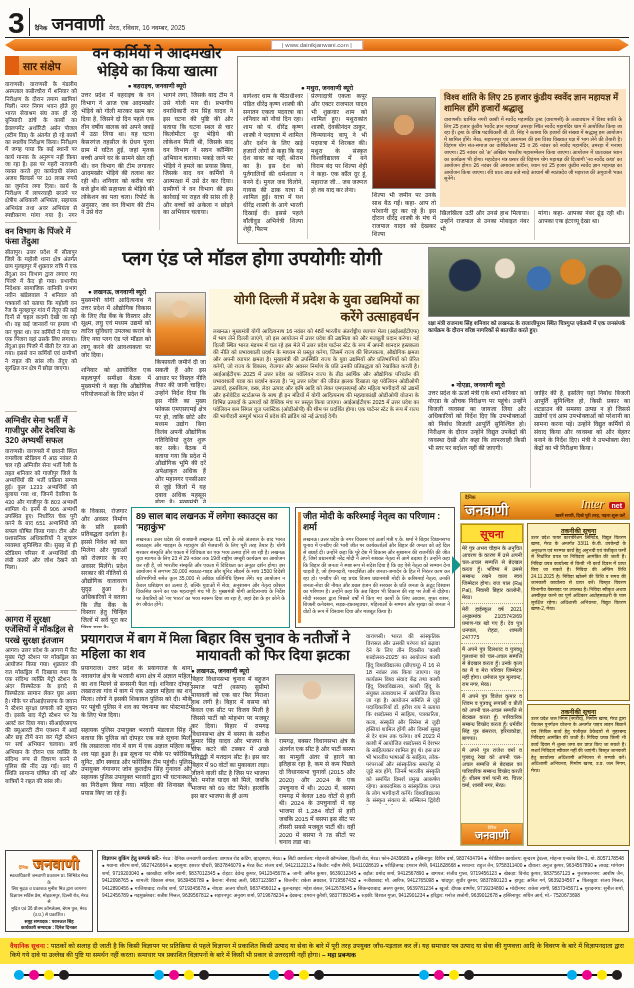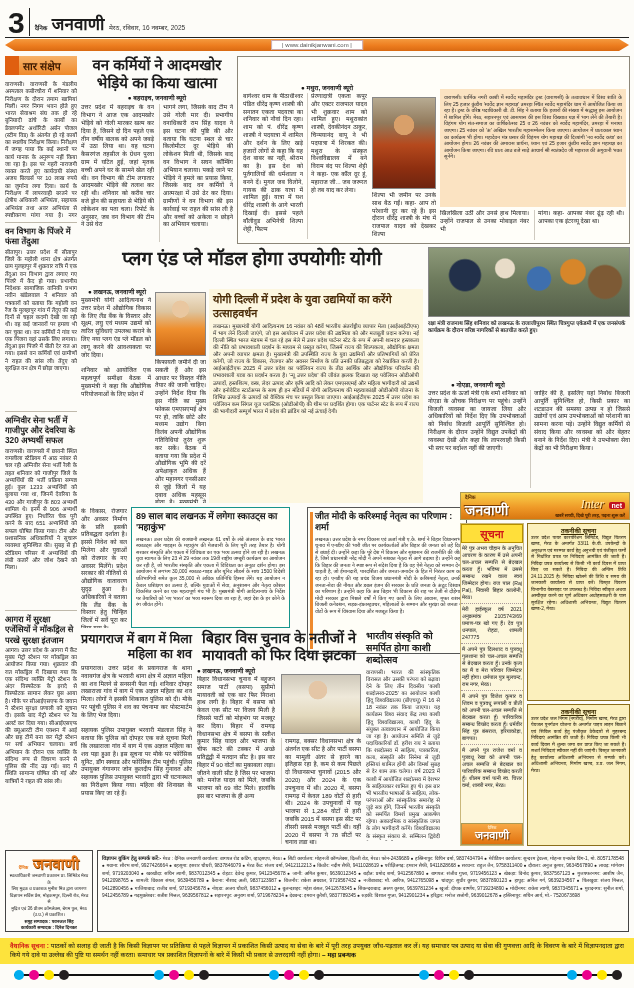--- a/index.html
+++ b/index.html
@@ -146,66 +146,67 @@
     <div class="sb-item">
       <div class="sb-head">अग्निवीर सेना भर्ती में गाजीपुर और देवरिया के 320 अभ्यर्थी सफल</div>
       <div class="sb-body" style="height:158px;">वाराणसी। वाराणसी में छावनी स्थित रामलीला स्टेडियम में आठ नवंबर से चल रही अग्निवीर सेना भर्ती रैली के तहत शनिवार को गाजीपुर जिले के अभ्यर्थियों की भर्ती प्रक्रिया सम्पन्न हुई। कुल 1233 अभ्यर्थियों को बुलाया गया था, जिनमें देवरिया के 430 और गाजीपुर के 803 अभ्यर्थी शामिल थे। इनमें से 906 अभ्यर्थी उपस्थित हुए। निर्धारित चेक पूरी करने के बाद 651 अभ्यर्थियों को सफल घोषित किया गया। टीम और प्रशासनिक अधिकारियों ने सुचारू व्यवस्था सुनिश्चित की। सुबह से ही स्टेडियम परिसर में अभ्यर्थियों की लंबी कतारें और जोश देखने को मिला।</div>
     </div>
     <div class="sb-item">
       <div class="sb-head">आगरा में सुरक्षा एजेंसियों ने मॉकड्रिल से परखे सुरक्षा इंतजाम</div>
       <div class="sb-body" style="height:170px;">आगरा। उत्तर प्रदेश के आगरा में कैंट मुख्य मेट्रो स्टेशन पर मॉकड्रिल का आयोजन किया गया। शुक्रवार की रात मॉकड्रिल में दिखाया गया कि एक संदिग्ध व्यक्ति मेट्रो स्टेशन के अंदर विस्फोटक के इरादे से विस्फोटक सामान लेकर घुस आया है। मौके पर सीआईएसएफ के जवान ने स्टेशन सुरक्षा प्रणाली को सूचना दी। इसके बाद मेट्रो स्टेशन पर रेड अलर्ट कर दिया गया। सीआईएसएफ की क्यूआरटी टीम एक्शन में आई और छह टीमें बना कर मेट्रो स्टेशन पर सर्च अभियान चलाया। सर्च अभियान के दौरान एक व्यक्ति के संदिग्ध रूप से विचरण करने से पुलिस की नींद उड़ गई। बाद में स्थिति सामान्य घोषित की गई और यात्रियों ने राहत की सांस ली।</div>
     </div>
   </div>
 
-  <div class="abs" style="left:81px; top:56px; width:152px; height:188px;">
+  <div class="abs" style="left:81px; top:44px; width:152px; height:188px;">
     <div class="hl-lg">वन कर्मियों ने आदमखोर भेड़िये का किया खात्मा</div>
     <div class="byline" style="margin:2px 0;">● बहराइच, जनवाणी ब्यूरो</div>
     <div style="display:flex; gap:5px;">
       <div class="body-text" style="width:73px; height:138px;">उत्तर प्रदेश में बहराइच के वन विभाग ने आज एक आदमखोर भेड़िये को गोली मारकर खत्म कर दिया है, जिसने दो दिन पहले एक तीन वर्षीय बालक को अपने जबड़े में उठा लिया था। यह घटना कैसरगंज तहसील के ग्रेधन पुरवा ग्राम में घटित हुई, जहां मृतक बच्ची अपने घर के सामने खेल रही थी। वन विभाग की टीम लगातार आदमखोर भेड़िये की तलाश कर रही थी। शनिवार को करीब चार बजे ड्रोन की सहायता से भेड़िये की लोकेशन का पता चला। रिपोर्ट के अनुसार, जब वन विभाग की टीम ने उसे घेरा</div>
       <div class="body-text rule-left" style="width:74px; height:138px;">भागने लगा, जिसके बाद टीम ने उसे गोली मार दी। प्रभागीय वनाधिकारी राम सिंह यादव ने इस घटना की पुष्टि की और बताया कि घटना स्थल से चार किलोमीटर दूर भेड़िये की लोकेशन मिली थी, जिसके बाद वन विभाग ने सघन कॉम्बिंग अभियान चलाया। पकड़े जाने पर भेड़िये ने हमले का प्रयास किया, जिसके बाद वन कर्मियों ने आत्मरक्षा में उसे ढेर कर दिया। ग्रामीणों ने वन विभाग की इस कार्रवाई पर राहत की सांस ली है और बच्चों को अकेला न छोड़ने का अभियान चलाया।</div>
     </div>
   </div>
 
   <div class="abs news-box" style="left:237px; top:56px; width:393px; height:188px;">
     <div class="abs byline" style="left:4px; top:26px; width:170px;">● मथुरा, जनवाणी ब्यूरो</div>
     <div class="abs body-text" style="left:5px; top:36px; width:60px; height:146px;">बागेश्वर धाम के पीठाधीश्वर पंडित धीरेंद्र कृष्ण शास्त्री की सनातन एकता पदयात्रा का शनिवार को नौवां दिन रहा। शाम को पं. धीरेंद्र कृष्ण शास्त्री ने पदयात्रा में शामिल और दर्शन के लिए खड़े हजारों लोगों से कहा कि यह देश बाबर का नहीं, श्रीराम का है। इस देश को पुर्तगालियों की धर्मशाला न बनने दें। मुगल जब विलोने, गायक की ढाक यात्रा में शामिल हुई। यात्रा में यश धीरेंद्र शास्त्री के आगे भारती दिखाई दी। इससे पहले बॉलीवुड अभिनेत्री शिल्पा शेट्टी, फिल्म</div>
     <div class="abs body-text rule-left" style="left:69px; top:36px; width:60px; height:146px;">प्रेरणादात्री एकता कपूर और एक्टर राजपाल यादव भी शुक्रवार शाम को शामिल हुए। मथुराकांत शास्त्री, देवकीनंदन ठाकुर, चिन्मयानंद बापू ने भी पदयात्रा में शिरकत की। मथुरा के संस्कृत विश्वविद्यालय में बने विराम बंद पर शिल्पा शेट्टी ने कहा- एक कॉल दूर हूं, महाराज जी... जब जरूरत हो तब याद कर लेना।</div>
     <div class="abs photo ph-shastri" style="left:134px; top:40px; width:64px; height:92px;"></div>
     <div class="abs body-text" style="left:134px; top:135px; width:64px; height:48px;">शिल्पा भी जमीन पर उनके साथ बैठ गईं। कहा- आप तो परेशानी दूर कर रहे हैं। इस दौरान धीरेंद्र शास्त्री के मंच में राजपाल यादव को देखकर शिल्पा</div>
     <div class="abs peach-box" style="left:202px; top:32px; width:186px; height:118px;">
+      <div class="hl-box">विश्व शांति के लिए 25 हजार कुंडीय स्वर्वेद ज्ञान महायज्ञ में शामिल होंगे हजारों श्रद्धालु</div>
       <div class="body-xs" style="height:88px; margin-top:2px; font-size:5px;">वाराणसी। धार्मिक नगरी काशी में स्वर्वेद महामंदिर ट्रस्ट (वाराणसी) के तत्वावधान में विश्व शांति के लिए 25 हजार कुंडीय 'स्वर्वेद ज्ञान महायज्ञ' उमरहा स्थित स्वर्वेद महामंदिर धाम में आयोजित किया जा रहा है। ट्रस्ट के वरिष्ठ पदाधिकारी बी. टी. सिंह ने बताया कि हजारों की संख्या में श्रद्धालु इस आयोजन में शामिल होंगे। मेरठ, सहारनपुर एवं आसपास की इस विश्व विख्यात यज्ञ में भाग लेने की तैयारी है। विहंगम योग संत-समाज का वार्षिकोत्सव 25 व 26 नवंबर को स्वर्वेद महामंदिर, उमरहा में मनाया जाएगा। 25 नवंबर को 'अ' अखिल भारतीय महासम्मेलन किया जाएगा। आयोजन में प्रातःकाल ध्यान का कार्यक्रम भी होगा। महादेवन मंत्र प्रसार की विहंगम योग महायज्ञ की दिव्यांगी 'नव स्वर्वेद कथा' का आयोजन होगा। 26 नवंबर की अमावस प्रार्थना, ध्यान एवं 25 हजार कुंडीय स्वर्वेद ज्ञान महायज्ञ का आयोजन किया जाएगा। रवि प्रातः आठ बजे साढ़े आचार्य श्री स्वतंत्रदेव जी महाराज की अगुवानी भक्त सुनेंगे।</div>
     </div>
     <div class="abs body-text" style="left:202px; top:153px; width:89px; height:30px;">खिलखिला उठीं और उनसे हाथ मिलाया। उन्होंने राजपाल से उनका मोबाइल नंबर भी</div>
     <div class="abs body-text rule-left" style="left:296px; top:153px; width:90px; height:30px;">मांगा। कहा- आपका नंबर ढूंढ़ रही थी। आपका एक इंटरव्यू देखा था।</div>
   </div>
 
   <div class="abs hl-xl" style="left:81px; top:248px; width:342px;">प्लग एंड प्ले मॉडल होगा उपयोगीः योगी</div>
   <div class="abs byline" style="left:81px; top:287px; width:72px;">● लखनऊ, जनवाणी ब्यूरो</div>
   <div class="abs body-text" style="left:81px; top:297px; width:70px; height:206px; white-space:pre-line;">मुख्यमंत्री योगी आदित्यनाथ ने उत्तर प्रदेश में औद्योगिक विकास के लिए लैंड बैंक के विस्तार और सूक्ष्म, लघु एवं मध्यम उद्यमों को त्वरित सुविधाएं उपलब्ध कराने के लिए नया प्लग एंड प्ले मॉडल को लागू करने की आवश्यकता पर जोर दिया।
 
 शनिवार को आयोजित एक महत्वपूर्ण समीक्षा बैठक में मुख्यमंत्री ने कहा कि औद्योगिक परियोजनाओं के लिए प्रदेश में</div>
   <div class="abs photo ph-yogi" style="left:155px; top:292px; width:51px; height:64px;"></div>
   <div class="abs body-text" style="left:155px; top:359px; width:51px; height:144px;">किफायती जमीनें दी जा सकती हैं और इस आधार पर विस्तृत नीति तैयार की जानी चाहिए। उन्होंने निर्देश दिया कि इस नीति का मुख्य फोकस एमएसएमई क्षेत्र पर हो, ताकि छोटे और मध्यम उद्योग बिना विलंब अपनी औद्योगिक गतिविधियां तुरंत शुरू कर सकें। बैठक में बताया गया कि प्रदेश में औद्योगिक भूमि की दरें अपेक्षाकृत अधिक हैं और महानगर एनसीआर से जुड़े जिलों में यह दबाव अधिक महसूस होता है। मुख्यमंत्री ने कहा कि भूमि की लागत उद्योगों के विस्तार, तकनीकी उन्नयन और नई इकाइयों की स्थापना के मार्ग में प्रमुख बाधा है। इसी कारण एमएसएमई के लिए</div>
   <div class="abs cream-box" style="left:209px; top:289px; width:214px; height:214px;">
-    <div class="hl-box" style="font-size:11px; text-align:left;">योगी दिल्ली में प्रदेश के युवा उद्यमियों का करेंगे उत्साहवर्धन</div>
+    <div class="hl-box" style="font-size:13px; text-align:right;">योगी दिल्ली में प्रदेश के युवा उद्यमियों का करेंगे उत्साहवर्धन</div>
     <div class="body-xs" style="height:188px; margin-top:2px;">लखनऊ। मुख्यमंत्री योगी आदित्यनाथ 16 नवंबर को 48वें भारतीय अंतर्राष्ट्रीय व्यापार मेला (आईआईटीएफ) में भाग लेने दिल्ली जाएंगे, जो इस आयोजन में उत्तर प्रदेश की उद्यमिता को और मजबूती प्रदान करेगा। नई दिल्ली स्थित भारत मंडपम में चल रहे इस मेले में उत्तर प्रदेश पार्टनर स्टेट के रूप में अपनी शानदार हस्तकला की नीति को प्रभावशाली प्रदर्शन के माध्यम से प्रस्तुत करेगा, जिसमें राज्य की शिल्पकला, औद्योगिक क्षमता और अपनी व्यापार क्षमता है। मुख्यमंत्री की उपस्थिति राज्य के युवा उद्यमियों और प्रतिभागियों को प्रेरित करेगी, जो राज्य के विकास, रोजगार और अवसर निर्माण के प्रति उनकी प्रतिबद्धता को रेखांकित करती है। आईआईटीएफ 2025 में उत्तर प्रदेश का पवेलियन राज्य के तीव्र आर्थिक और औद्योगिक परिवर्तन की प्रभावशाली यात्रा का प्रदर्शन करता है। 'न्यू उत्तर प्रदेश' की जीवंत झलक दिखाता यह पवेलियन ओडीओपी उत्पादों, हस्तशिल्प, वस्त्र, लेदर उत्पाद और कृषि आदि को लेकर एमएसएमई और महिला भागीदारी को उद्यमों और इनोवेटिव स्टार्टअप्स के साथ ही इन मंडियों में योगी आदित्यनाथ की महत्वाकांक्षी ओडीओपी योजना के विभिन्न उत्पादों के उत्पादों को वैश्विक मंच पर प्रस्तुत किया जाएगा। आईआईटीएफ 2025 में उत्तर प्रदेश का पवेलियन कम सिंगल यूज प्लास्टिक (ओडीओपी) की थीम पर प्रदर्शित होगा। एक पार्टनर स्टेट के रूप में राज्य की भागीदारी सम्पूर्ण भारत में प्रदेश की ब्रांडिंग को नई ऊंचाई देगी।</div>
   </div>
 
   <div class="abs photo ph-crowd" style="left:428px; top:247px; width:202px; height:70px;"></div>
   <div class="abs caption" style="left:428px; top:320px; width:202px; height:15px; overflow:hidden;">रक्षा मंत्री राजनाथ सिंह शनिवार को लखनऊ के राजाजीपुरम स्थित चित्रगुप्त एकेडमी में एक जनसंपर्क कार्यक्रम के दौरान वरिष्ठ नागरिकों से बातचीत करते हुए।</div>
   <div class="abs byline" style="left:428px; top:380px; width:100px;">● नोएडा, जनवाणी ब्यूरो</div>
   <div class="abs body-text" style="left:428px; top:390px; width:98px; height:98px;">उत्तर प्रदेश के ऊर्जा मंत्री एके शर्मा शनिवार को नोएडा के औचक निरीक्षण पर पहुंचे। उन्होंने बिजली व्यवस्था का जायजा लिया और अधिकारियों को निर्देश दिए कि उपभोक्ताओं को निर्बाध बिजली आपूर्ति सुनिश्चित हो। निरीक्षण के दौरान उन्होंने विद्युत उपकेंद्रों की व्यवस्था देखी और कहा कि लापरवाही किसी भी स्तर पर बर्दाश्त नहीं की जाएगी।</div>
   <div class="abs body-text rule-left" style="left:530px; top:390px; width:100px; height:98px;">जाहिर की है, इसलिए यहां निर्बाध बिजली आपूर्ति सुनिश्चित हो, किसी प्रकार का शटडाउन की समस्या उत्पन्न न हो जिससे उद्योगों एवं आम उपभोक्ताओं को परेशानी का सामना करना पड़े। उन्होंने विद्युत कर्मियों से संवाद किया और व्यवस्था को और बेहतर बनाने के निर्देश दिए। मंत्री ने उपभोक्ता सेवा केंद्रों का भी निरीक्षण किया।</div>
 
   <div class="abs body-text" style="left:81px; top:508px; width:46px; height:120px;">के विकास, रोजगार और अवसर निर्माण के प्रति इसकी प्रतिबद्धता दर्शाता है। इससे निवेश को बल मिलेगा और युवाओं को रोजगार के नए अवसर मिलेंगे। प्रदेश सरकार की नीतियों से औद्योगिक वातावरण सुदृढ़ हुआ है। अधिकारियों ने बताया कि लैंड बैंक के विस्तार हेतु चिन्हित जिलों में सर्वे पूरा कर लिया गया है।</div>
   <div class="abs teal-box" style="left:131px; top:507px; width:159px; height:121px;">
     <div class="hl-sm">89 साल बाद लखनऊ में लगेगा स्काउट्स का 'महाकुंभ'</div>
     <div class="body-xs" style="height:88px; margin-top:2px; font-size:5px;">लखनऊ। उत्तर प्रदेश की राजधानी लखनऊ 61 वर्षों के लंबे अंतराल के बाद भारत स्काउट्स और गाइड्स के महाकुंभ की मेजबानी के लिए पूरी तरह तैयार है। योगी सरकार संस्कृति और एकता में विविधता का एक भव्य उत्सव होने जा रही है। लखनऊ युवा स्वागत के लिए 23 से 29 नवंबर तक 19वीं राष्ट्रीय जम्बूरी कार्यक्रम का आयोजन कर रही है, जो भारतीय संस्कृति और एकता में विविधता का अनूठा दर्शन होगा। इस आयोजन में लगभग 30,000 स्काउट-गाइड और यूनिट लीडर्स के साथ 1500 विदेशी प्रतिभागियों समेत कुल 35,000 से अधिक प्रतिनिधि हिस्सा लेंगे। यह आयोजन न केवल प्रशिक्षण का उत्सव है, बल्कि युवाओं में सेवा, अनुशासन और नेतृत्व कौशल विकसित करने का एक महत्वपूर्ण मंच भी है। मुख्यमंत्री योगी आदित्यनाथ के निर्देश पर तैयारियों को 'नए भारत' का भव्य स्वरूप दिया जा रहा है, जहां देश के हर कोने के रंग जीवंत होंगे।</div>
   </div>
-  <div class="abs sharma-box" style="left:307px; top:507px; width:160px; height:147px;">
+  <div class="abs sharma-box" style="left:295px; top:507px; width:160px; height:121px;">
     <div class="sharma-accent"></div>
     <div class="teal-chev"></div>
     <div class="hl-sm">जीत मोदी के करिश्माई नेतृत्व का परिणाम : शर्मा</div>
     <div class="body-xs" style="height:92px; margin-top:2px; font-size:5px;">लखनऊ। उत्तर प्रदेश के नगर विकास एवं ऊर्जा मंत्री ए.के. शर्मा ने बिहार विधानसभा चुनाव में एनडीए की भारी जीत पर कार्यकर्ताओं और बिहार की जनता को तहे दिल से बधाई दी। उन्होंने कहा कि पूरे देश में विकास और सुशासन की राजनीति की जीत है, जिसे प्रधानमंत्री नरेंद्र मोदी ने अपने सशक्त नेतृत्व से आगे बढ़ाया है। उन्होंने कहा कि बिहार की जनता ने स्पष्ट रूप से संदेश दिया है कि वह ऐसे नेतृत्व को सम्मान देना चाहती है, जो ईमानदारी, पारदर्शिता और जनता-जनार्दन के हित में निरंतर काम कर रहा हो। एनडीए की यह प्रचंड विजय प्रधानमंत्री मोदी के करिश्माई नेतृत्व, उनकी जनता-सेवा की नीयत और डबल इंजन की सरकार के प्रति जनता के अटूट विश्वास का परिणाम है। उन्होंने कहा कि अब बिहार भी विकास की राह पर तेजी से दौड़ेगा। मोदी सरकार द्वारा पिछले वर्षों में किए गए कार्यों के लिए आवास, मुफ्त राशन, बिजली कनेक्शन, सड़क-इंफ्रास्ट्रक्चर, महिलाओं के सम्मान और सुरक्षा को जनता ने वोटों के रूप में विश्वास दिया और मजबूत किया है।</div>
   </div>
 
   <div class="abs" style="left:460px; top:492px; width:170px; height:354px;">
     <div class="ad-banner" style="height:28px;">
       <div>
         <span class="ad-brand-small">दैनिक</span>
@@ -239,36 +240,35 @@
         </div>
         <div class="tech-box" style="flex:1;">
           <div class="tech-head">तकनीकी सूचना</div>
           <div class="tech-body" style="height:112px; overflow:hidden;">उत्तर प्रदेश जल निगम (नगरीय), निर्माण खण्ड, मेरठ द्वारा पेयजल पुनर्गठन योजना के अन्तर्गत पाइप लाइन बिछाने एवं सिविल कार्य हेतु पंजीकृत ठेकेदारों से मुहरबन्द निविदाएं आमंत्रित की जाती हैं। निविदा प्रपत्र किसी भी कार्य दिवस में शुल्क जमा कर प्राप्त किए जा सकते हैं। सशर्त निविदाएं स्वीकार नहीं की जाएंगी। विस्तृत जानकारी हेतु कार्यालय अधिशासी अभियन्ता से सम्पर्क करें। अधिशासी अभियन्ता, निर्माण खण्ड, उ.प्र. जल निगम, मेरठ।</div>
         </div>
       </div>
     </div>
   </div>
 
   <div class="abs" style="left:81px; top:632px; width:111px; height:214px;">
-    <div class="hl-md" style="text-align:right;">प्रयागराज में बाग में मिला महिला का शव</div>
+    <div class="hl-md" style="text-align:left;">प्रयागराज में बाग में मिला महिला का शव</div>
     <div class="body-text" style="height:178px; margin-top:3px; white-space:pre-line;">प्रयागराज। उत्तर प्रदेश के प्रयागराज के थाना नवाबगंज क्षेत्र के भरवारी थाना क्षेत्र में अज्ञात महिला का शव मिलने से सनसनी फैल गई। शनिवार दोपहर लखाराजा गांव में बाग में एक अज्ञात महिला का शव मिला। लोगों ने इसकी शिकायत पुलिस को दी। मौके पर पहुंची पुलिस ने शव का पंचनामा कर पोस्टमार्टम के लिए भेज दिया।
 
 सहायक पुलिस उपायुक्त भरवारी मंडलाल सिंह ने बताया कि पुलिस को दोपहर एक बजे सूचना मिली कि लखाराजा गांव में बाग में एक अज्ञात महिला का शव पड़ा हुआ है। इस सूचना पर मौके पर फोरेंसिक यूनिट, डॉग स्क्वाड और फोरेंसिक टीम पहुंची। पुलिस उपायुक्त गंगानगर जोन कुलदीप सिंह गुनावत और सहायक पुलिस उपायुक्त भरवारी द्वारा भी घटनास्थल का निरीक्षण किया गया। महिला की शिनाख्त के प्रयास किए जा रहे हैं।</div>
   </div>
 
-  <div class="abs" style="left:197px; top:630px; width:164px; height:216px;">
+  <div class="abs" style="left:191px; top:630px; width:164px; height:216px;">
     <div class="hl-lg" style="font-size:14.5px;">बिहार विस चुनाव के नतीजों ने मायावती को फिर दिया झटका</div>
     <div class="byline" style="margin:2px 0; text-align:left;">● लखनऊ, जनवाणी ब्यूरो</div>
     <div class="body-text abs" style="left:0; top:46px; width:78px; height:168px;">बिहार विधानसभा चुनाव में बहुजन समाज पार्टी (बसपा) सुप्रीमो मायावती को एक बार फिर निराशा हाथ लगी है। बिहार में बसपा को केवल एक सीट पर विजय मिली है जिससे पार्टी को मोहभंग पर मजबूर कर दिया। बिहार में रामगढ़ विधानसभा क्षेत्र में बसपा के सतीश कुमार सिंह यादव और भाजपा के चीफ कटरे की टक्कर में अच्छे प्रतिद्वंद्वी में मतदान सीट है। इस बार बिहार में 90 वोटों का मुकाबला लड़ा। जीतने वाली सीट है जिस पर भाजपा को: मनोज यादव को मिले, जबकि भाजपा को 69 वोट मिले। हालांकि इस बार भाजपा के ही अन्य</div>
     <div class="abs photo ph-maya" style="left:84px; top:44px; width:80px; height:60px;"></div>
     <div class="body-text abs rule-left" style="left:84px; top:108px; width:80px; height:106px;">रामगढ़, बक्सर विधानसभा क्षेत्र के अंतर्गत एक सीट है और पार्टी बसपा का मामूली अंतर से हारने का इतिहास रहा है, कम से कम पिछले दो विधानसभा चुनावों (2015 और 2020) और 2024 के एक उपचुनाव में थी। 2020 में, बसपा रामगढ़ में केवल 189 वोटों से हारी थी। 2024 के उपचुनावों में यह भाजपा से 1,284 वोटों से हारी जबकि 2015 में बसपा इस सीट पर तीसरी सबसे मजबूत पार्टी थी। वहीं 2020 में बसपा ने 78 सीटों पर चुनाव लड़ा था।</div>
   </div>
 
   <div class="abs" style="left:366px; top:630px; width:74px; height:216px;">
-    <div class="hl-sm" style="font-size:9.5px;">भारतीय संस्कृति को समर्पित होगा काशी शब्दोत्सव</div>
     <div class="body-xs" style="height:172px; margin-top:3px;">वाराणसी। भारत की सांस्कृतिक विरासत और उसकी परंपरा को बढ़ावा देने के लिए तीन दिवसीय 'काशी शब्दोत्सव-2025' का आयोजन काशी हिंदू विश्वविद्यालय (बीएचयू) में 16 से 18 नवंबर तक किया जाएगा। यह कार्यक्रम विश्व संवाद केंद्र तथा काशी हिंदू विश्वविद्यालय, काशी हिंदू के संयुक्त तत्वावधान में आयोजित किया जा रहा है। आयोजन समिति से जुड़े पदाधिकारियों डॉ. हरीश राय ने बताया कि शब्दोत्सव में साहित्य, पत्रकारिता, कला, संस्कृति और सिनेमा से जुड़ी हस्तियां शामिल होंगी और विमर्श सुबह से देर शाम तक चलेगा। वर्ष 2023 में काशी में आयोजित शब्दोत्सव में देशभर के साहित्यकार शामिल हुए थे। इस बार भी भारतीय भाषाओं के साहित्य, लोक-परंपराओं और सांस्कृतिक समारोह से जुड़े सत्र होंगे, जिनमें भारतीय संस्कृति को समर्पित विमर्श प्रमुख आकर्षण रहेगा। अकादमिक व सांस्कृतिक जगत के लोग भागीदारी करेंगे। विश्वविद्यालय के संस्कृत संकाय से. सम्मिलन द्विवेदी ने जानकारी दी।</div>
   </div>
 
   <div class="abs foot-left" style="left:5px; top:850px; width:88px; height:82px;">
     <div>
       <span class="brand-small" style="font-size:4.5px; color:#e87b1e;">दैनिक</span>
       <span class="foot-logo">जनवाणी</span>
     </div>
     <div class="foot-line">स्वत्वाधिकारी जनवाणी प्रकाशन प्रा. लिमिटेड मेरठ के</div>
     <div class="foot-line">लिए मुद्रक व प्रकाशक मुनीश मित्र द्वारा जागरण</div>

